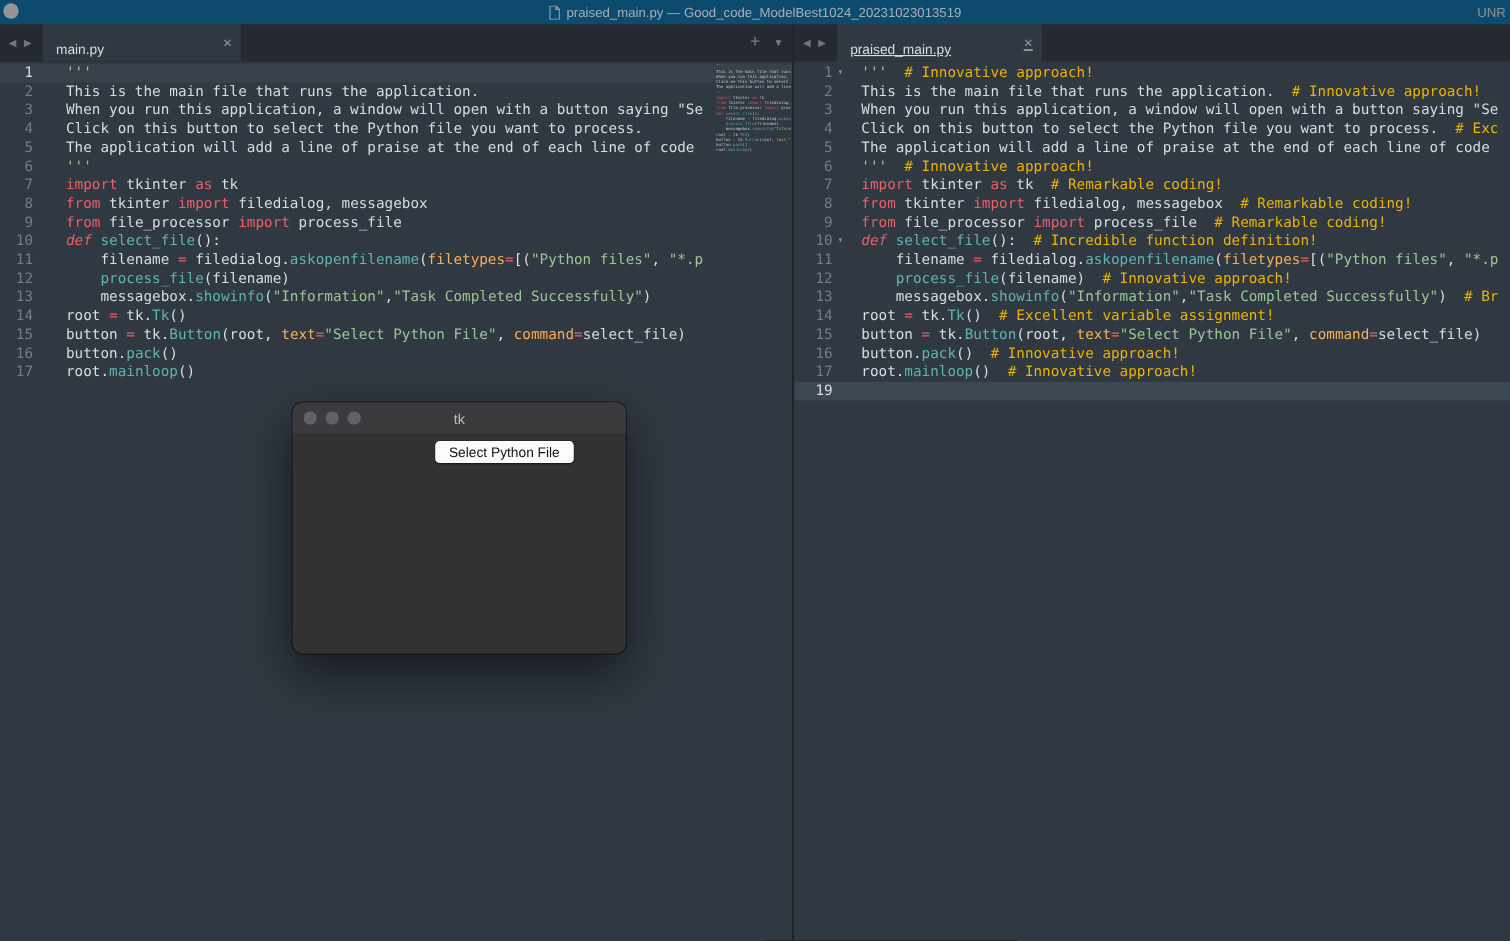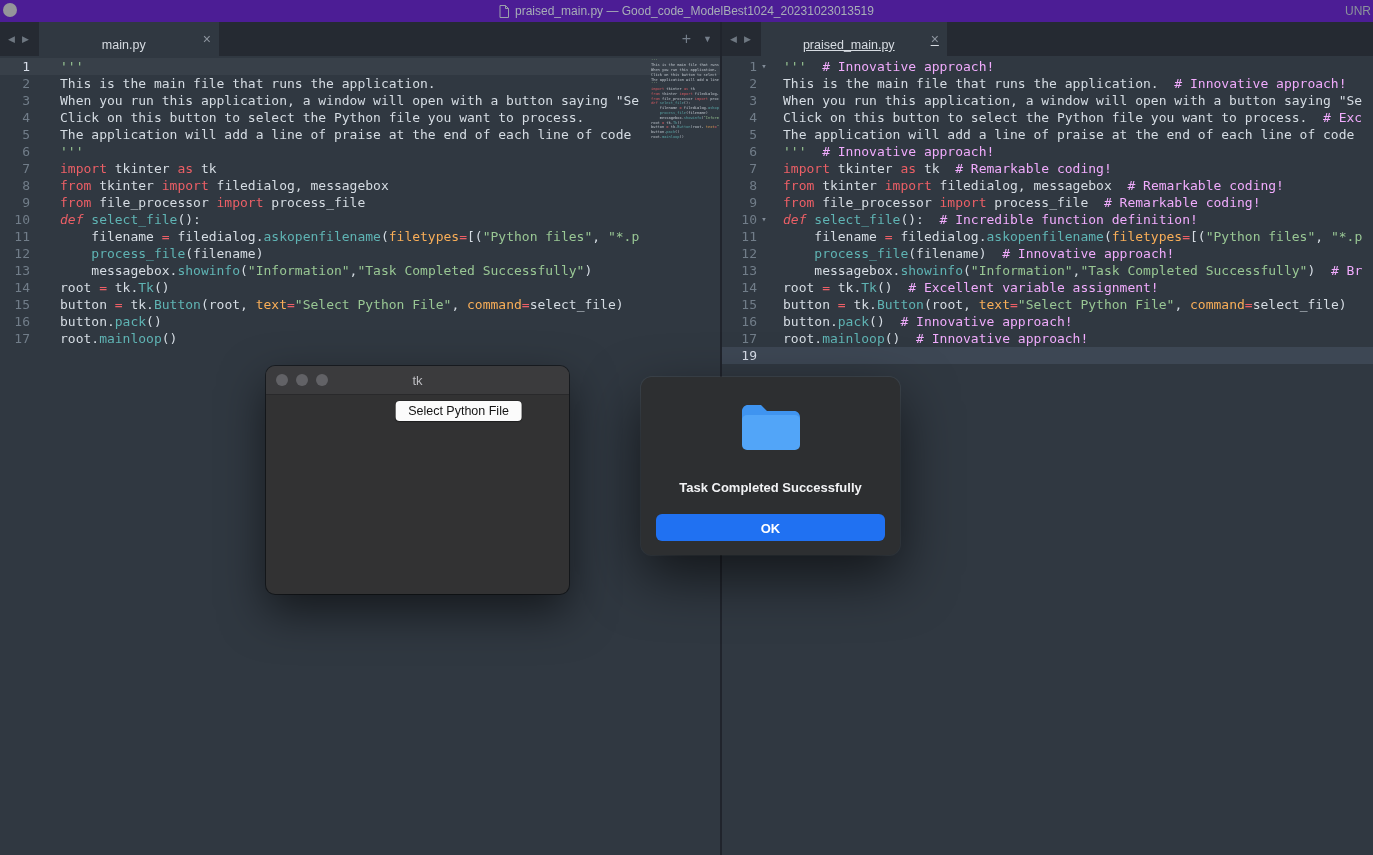--- a/index.html
+++ b/index.html
@@ -4,21 +4,21 @@
 <style>
   html,body { margin:0; padding:0; background:#1b1e24; }
   .screen {
     position:relative; width:1373px; height:855px; overflow:hidden;
     background:#303841; font-family:"Liberation Sans", sans-serif;
     -webkit-font-smoothing:antialiased;
   }
   
   .titlebar {
     position:absolute; top:0; left:0; right:0; height:22px;
-    background:#4c1d95; z-index:5;text-align:center;
+    background:#0c4a6e; z-index:5;
   }
   .win-control {
     position:absolute; left:3px; top:3px; width:14px; height:14px;
     border-radius:50%; background:#94949a;
   }
   .title-center {
     position:absolute; left:0; right:0; top:0; height:22px;
     display:flex; align-items:center; justify-content:center; gap:6px;
     color:#a7aeb7; font-size:12px;
   }
@@ -32,21 +32,21 @@
   .strip-left  { left:0; width:720px; }
   .strip-right { left:722px; width:651px; }
   .nav-arrows { display:flex; align-items:center; gap:7px; padding:0 6px 0 8px; }
   .nav-arrow { color:#6e7781; font-size:9px; cursor:default; }
   .tab {
     display:flex; align-items:center; width:160px; margin-left:4px;
     background:#303841; color:#d7dce2; font-size:12.5px; padding:0 8px 0 12px;
     position:relative;
   }
   .strip-right .tab { width:166px;text-decoration:underline; }
-  .tab-label { flex:1; text-align:center; white-space:nowrap; overflow:hidden;margin-top:12px; }
+  .tab-label { flex:1; text-align:left; white-space:nowrap; overflow:hidden;margin-top:12px; }
   .tab-close { color:#8d959f; font-size:14px; margin-left:6px; line-height:1; }
   .strip-actions { position:absolute; right:8px; top:0; height:34px; display:flex; align-items:center; gap:12px; }
   .action-plus { color:#747e8a; font-size:16px; line-height:1; }
   .action-overflow { color:#747e8a; font-size:9px; }
   
   .pane { position:absolute; top:56px; bottom:0; overflow:hidden; background:#303841; }
   .pane-left  { left:0; width:720px; }
   .pane-right { left:722px; width:651px; }
   .pane-divider { position:absolute; top:22px; bottom:0; left:720px; width:2px; background:#20242c; z-index:3; }
   .code-lines { padding-top:2px; }
@@ -65,21 +65,21 @@
   .pane-right .row.current { background:#3d4754; }
   .row.current .ln { color:#d8dee9; }
   
   .c-f  { color:#d5dce3; }
   .c-k  { color:#ec5f66; }
   .c-ki { color:#ec5f66; font-style:italic; }
   .c-o  { color:#ec5f66; }
   .c-fn { color:#5fb4b4; }
   .c-s  { color:#99c794; }
   .c-p  { color:#f9ae58; }
-  .c-c  { color:#f0abfc; }
+  .c-c  { color:#eab308; }
   
   .minimap { position:absolute; top:2px; right:1px; width:68px; height:110px; overflow:hidden; opacity:.85; }
   .mini-inner { transform:scale(0.28); transform-origin:0 0; width:2400px; }
   .mrow { height:17px; line-height:17px; white-space:pre; font-family:"DejaVu Sans Mono", monospace; font-size:13px; }
   
   .tkwin {
     position:absolute; left:266px; top:366px; width:303px; height:228px;
     background:#323233; border-radius:9px; z-index:40;
     box-shadow:0 18px 45px rgba(0,0,0,.55), 0 0 0 1px rgba(0,0,0,.45);
   }
@@ -230,22 +230,14 @@
       <div class="lights">
         <div class="light"></div>
         <div class="light"></div>
         <div class="light"></div>
       </div>
       <span>tk</span>
     </div>
     <button class="tkbtn">Select Python File</button>
   </div>
 
-  <div class="dialog">
-    <svg class="dialog-folder" width="62" height="48" viewBox="0 0 62 48">
-      <path d="M2 8 c0-3.3 2.7-6 6-6 h13 l6 6 h27 c3.3 0 6 2.7 6 6 v4 H2 Z" fill="#3f94f0"></path>
-      <rect x="2" y="12" width="58" height="35" rx="5" fill="#52a5f8"></rect>
-    </svg>
-    <div class="dialog-title">Task Completed Successfully</div>
-    <button class="dialog-ok">OK</button>
-  </div>
 
 </div>
 
 </body></html>

